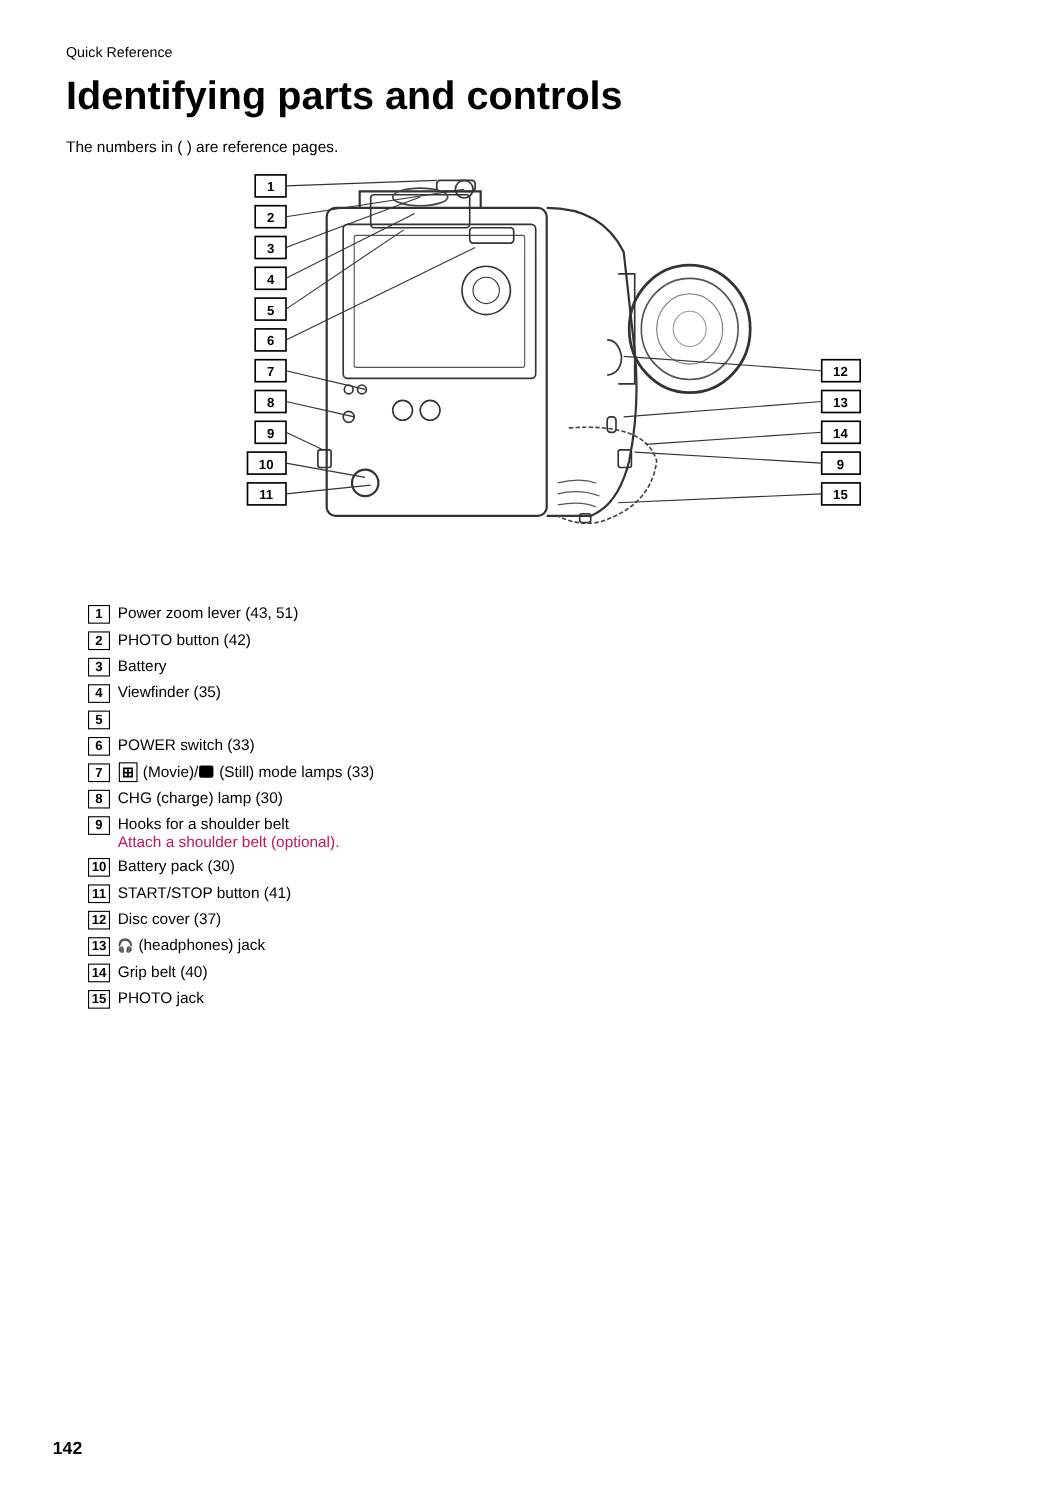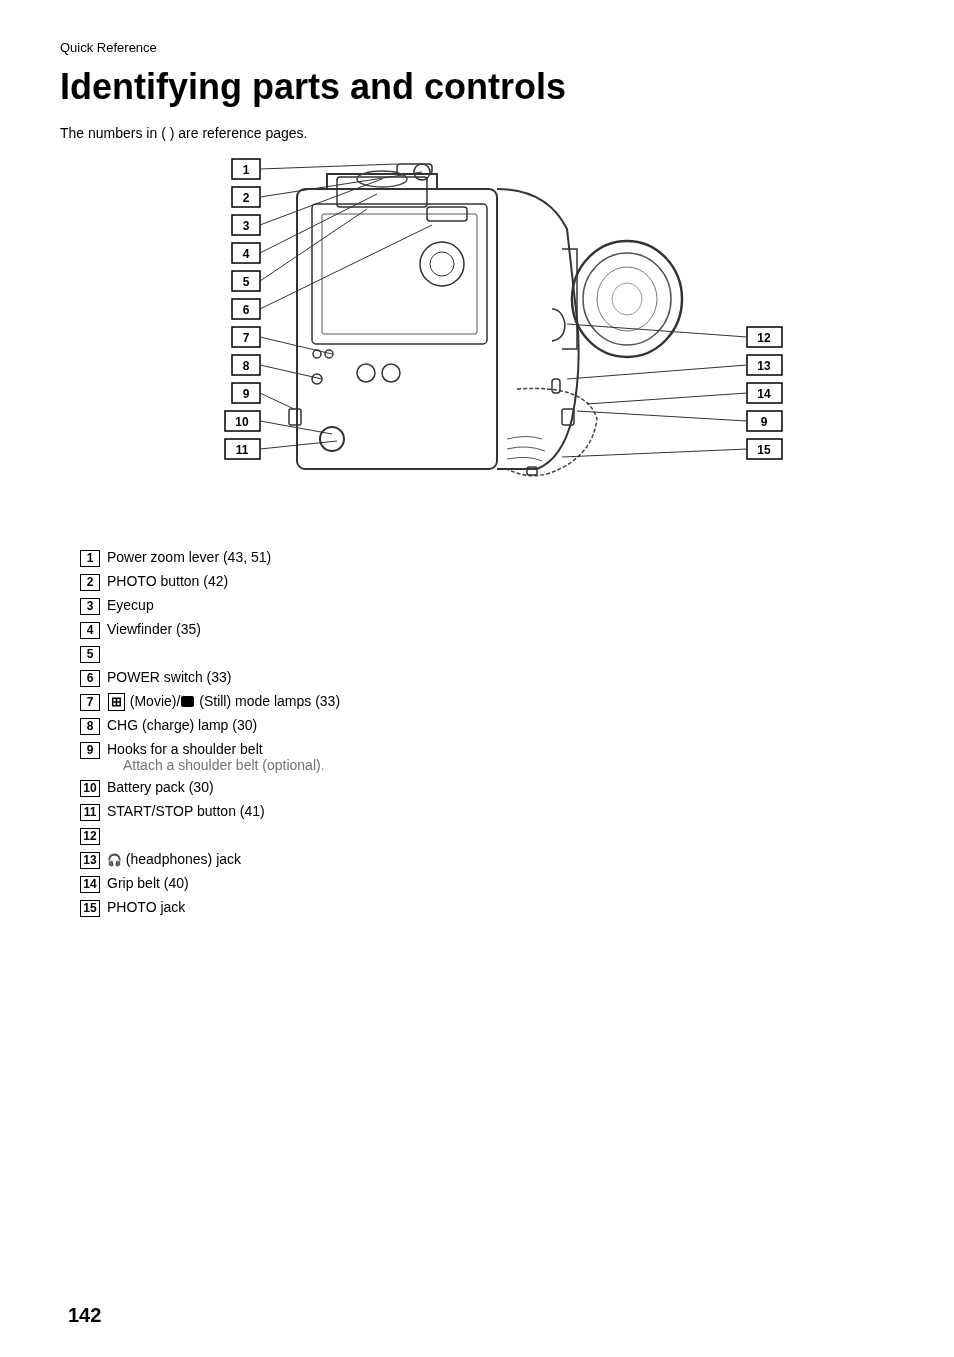--- a/index.html
+++ b/index.html
@@ -63,28 +63,28 @@
       padding: 0 2px;
       margin-right: 3px;
       flex-shrink: 0;
       margin-top: 1px;
     }
     .part-text {
       flex: 1;
     }
     .part-subtext {
       display: block;
-      margin-left: 16px;
-      color: #737373;
+      margin-left: 0;
+      color: #be185d;
     }
     .page-number {
       position: absolute;
       bottom: 30px;
-      left: 68px;
-      font-size: 20px;
+      left: 48px;
+      font-size: 16px;
       font-weight: bold;
     }
     .icon-movie {
       display: inline-block;
       font-size: 13px;
       font-weight: bold;
       border: 1.5px solid #000;
       padding: 0 2px;
       margin: 0 1px;
       vertical-align: middle;
@@ -245,21 +245,21 @@
 <li>
       <span class="part-num">1</span>
       <span class="part-text">Power zoom lever (43, 51)</span>
     </li>
     <li>
       <span class="part-num">2</span>
       <span class="part-text">PHOTO button (42)</span>
     </li>
     <li>
       <span class="part-num">3</span>
-      <span class="part-text">Eyecup</span>
+      <span class="part-text">Battery</span>
     </li>
     <li>
       <span class="part-num">4</span>
       <span class="part-text">Viewfinder (35)</span>
     </li>
     <li>
       <span class="part-num">5</span>
     </li>
     <li>
       <span class="part-num">6</span>
@@ -280,20 +280,21 @@
     <li>
       <span class="part-num">10</span>
       <span class="part-text">Battery pack (30)</span>
     </li>
     <li>
       <span class="part-num">11</span>
       <span class="part-text">START/STOP button (41)</span>
     </li>
     <li>
       <span class="part-num">12</span>
+      <span class="part-text">Disc cover (37)</span>
     </li>
     <li>
       <span class="part-num">13</span>
       <span class="part-text"><span style="font-size: 12px;">🎧</span> (headphones) jack</span>
     </li>
     <li>
       <span class="part-num">14</span>
       <span class="part-text">Grip belt (40)</span>
     </li>
     <li>

